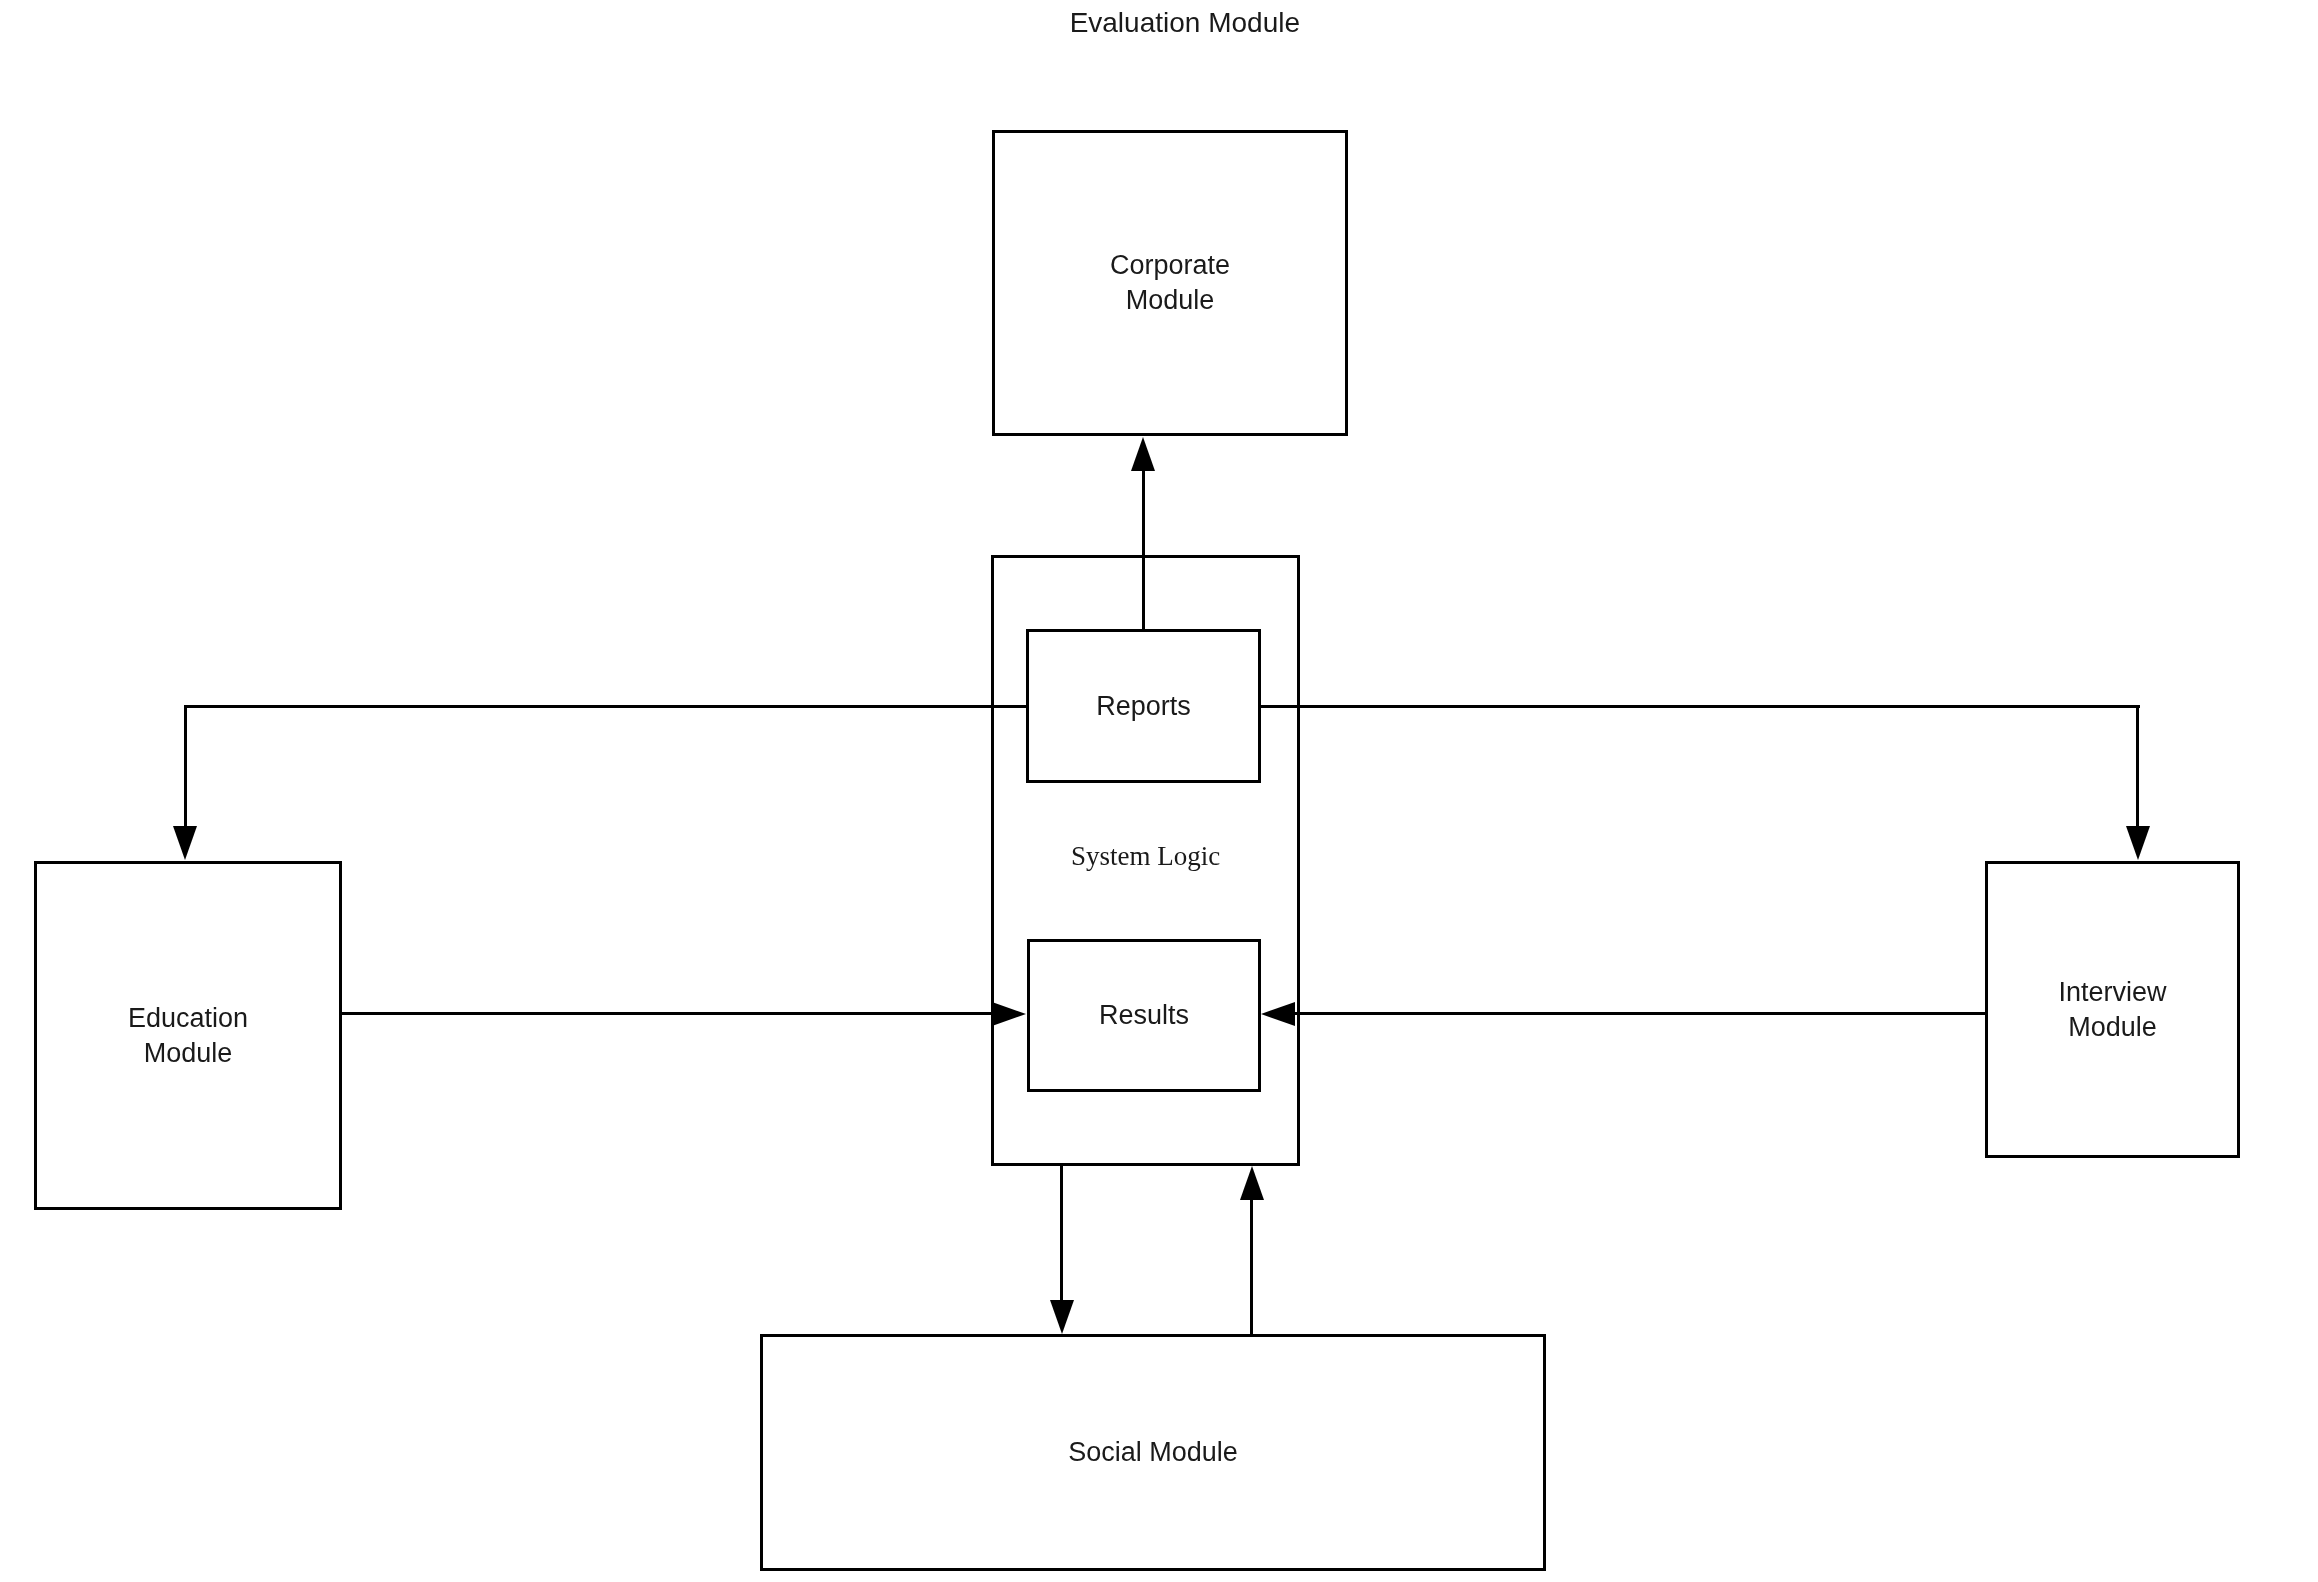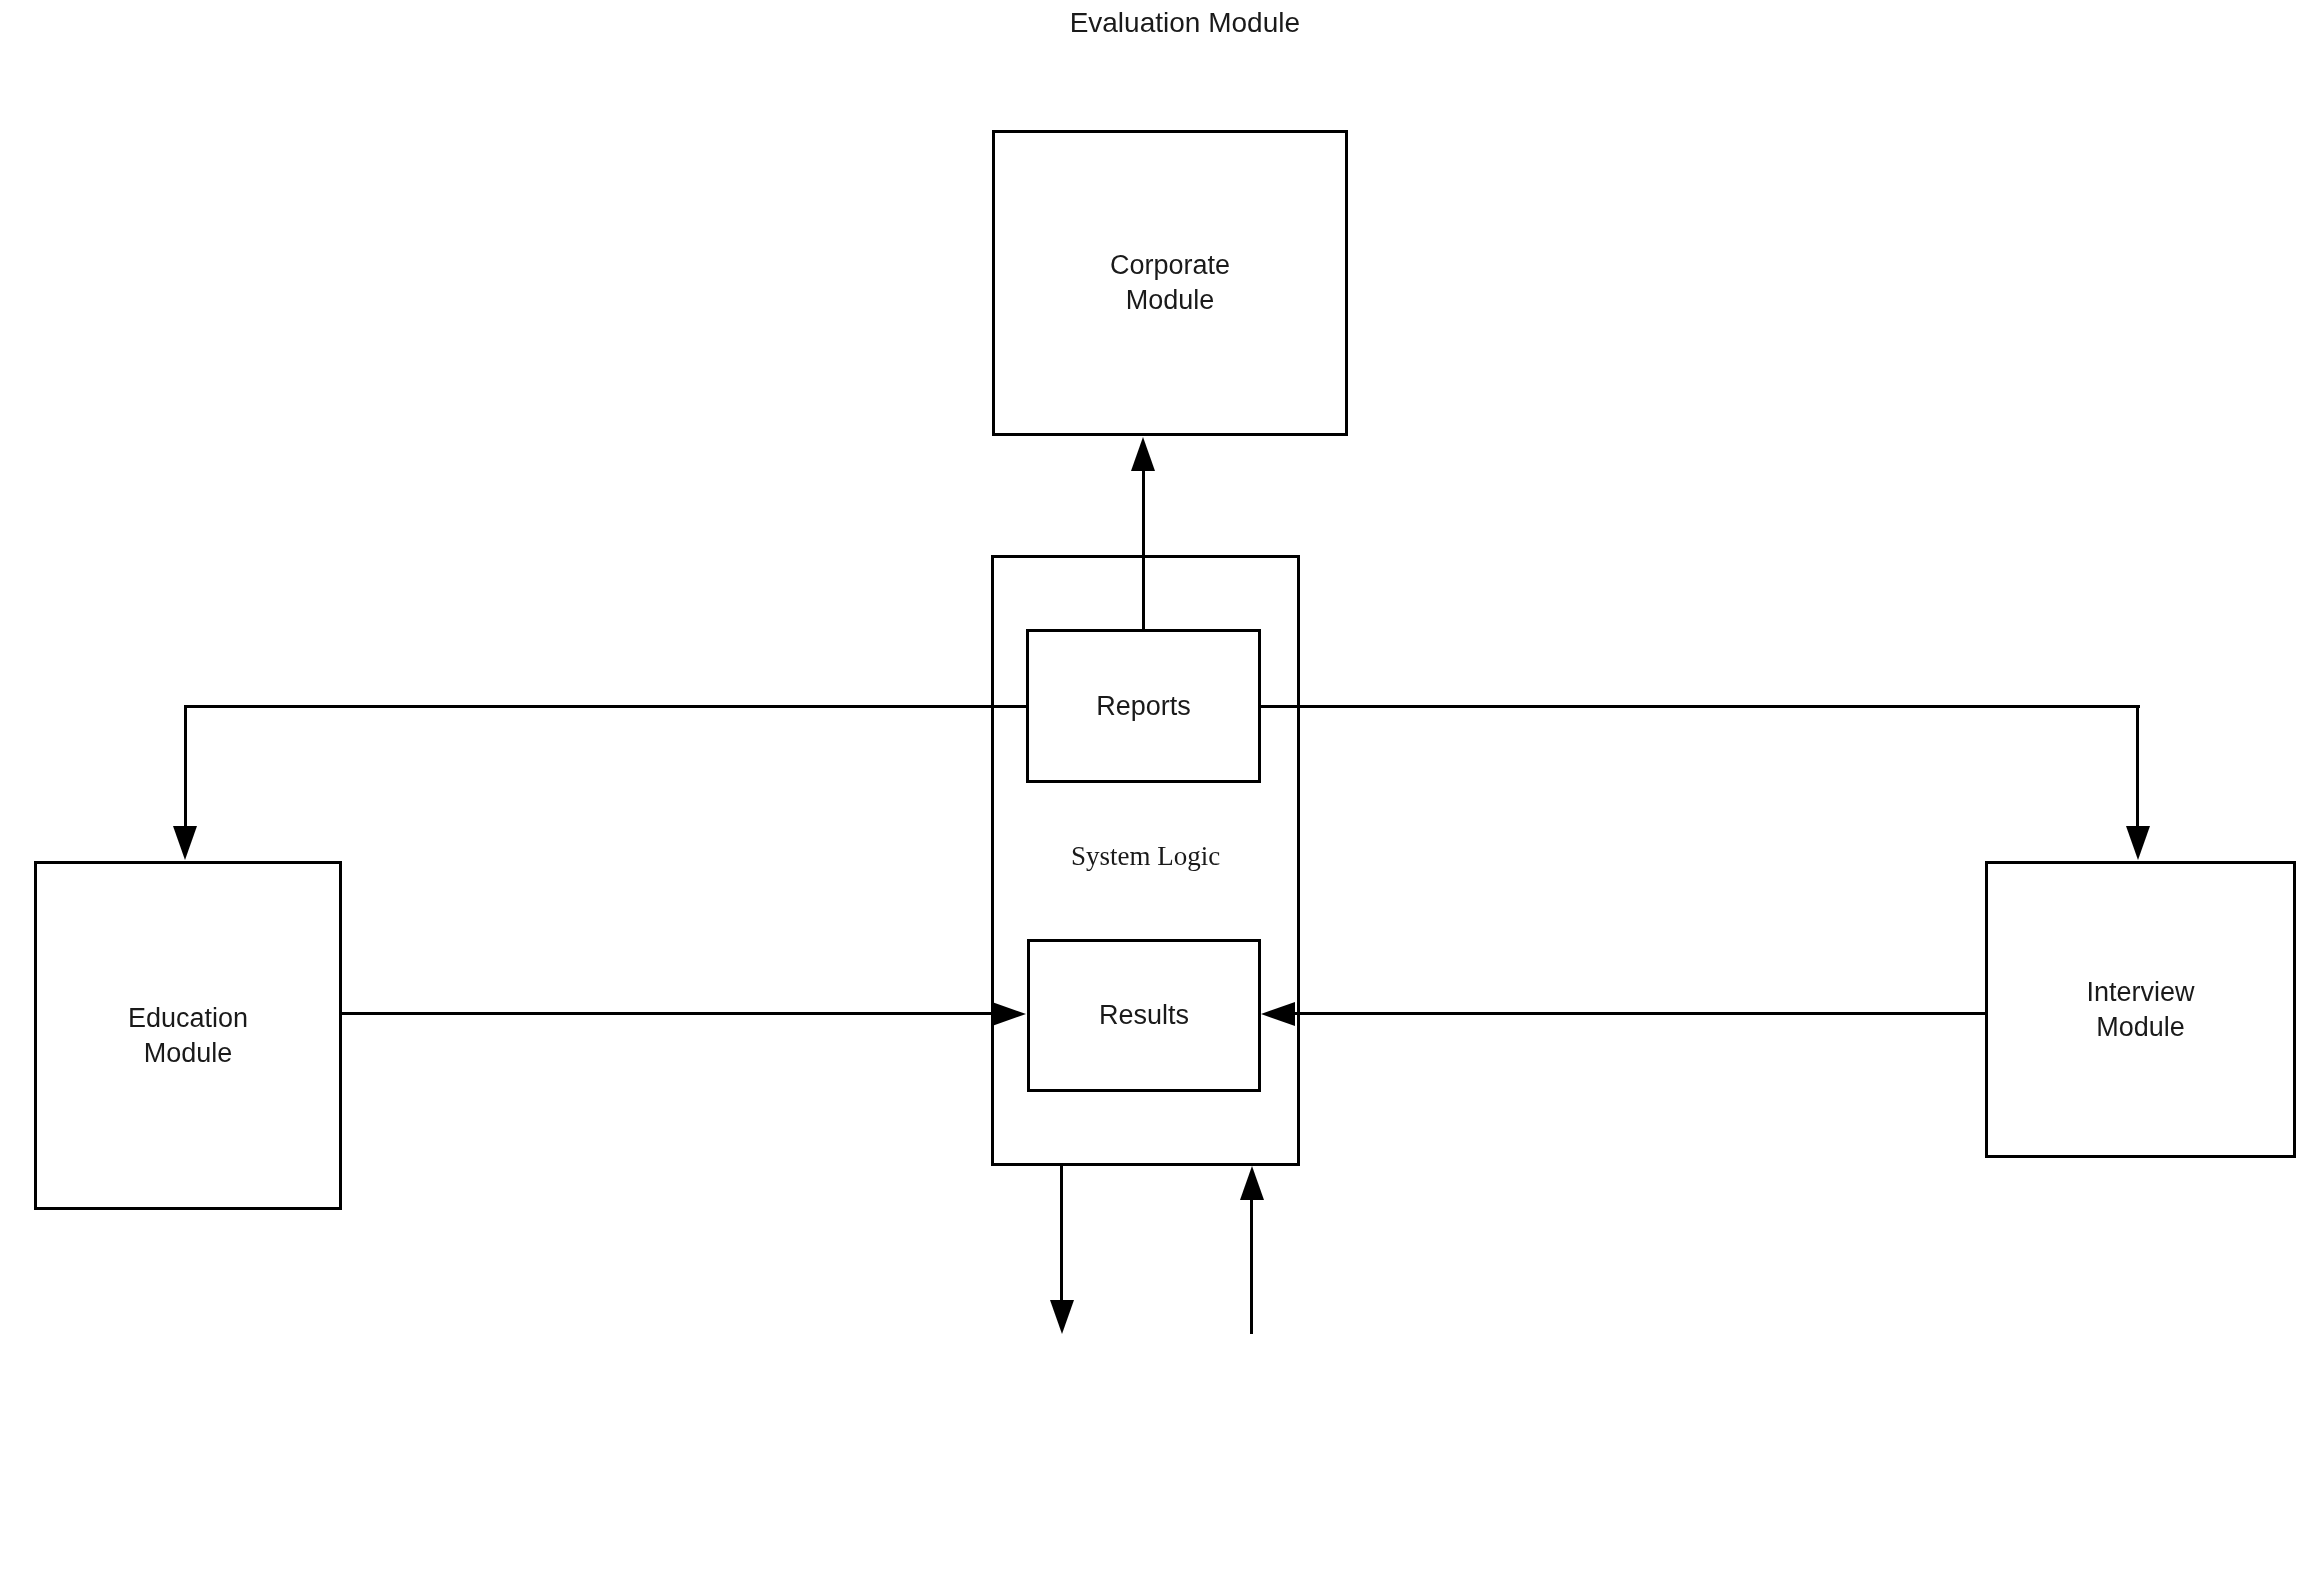--- a/index.html
+++ b/index.html
@@ -58,21 +58,21 @@
   .arrow.down  { border-left: 12px solid transparent; border-right: 12px solid transparent; border-top: 34px solid #000000; }
   .arrow.right { border-top: 12px solid transparent; border-bottom: 12px solid transparent; border-left: 34px solid #000000; }
   .arrow.left  { border-top: 12px solid transparent; border-bottom: 12px solid transparent; border-right: 34px solid #000000; }
 
   
   #corporate { left: 992px; top: 130px;  width: 356px;  height: 306px; }
   #system-logic-container { left: 991px; top: 555px; width: 309px; height: 611px; }
   #reports   { left: 1026px; top: 629px;  width: 235px;  height: 154px; }
   #results   { left: 1027px; top: 939px; width: 234px;  height: 153px; }
   #education { left: 34px;   top: 861px; width: 308px;  height: 349px; }
-  #interview { left: 1985px; top: 861px; width: 311px;  height: 297px; }
+  #interview { left: 1985px; top: 861px; width: 255px;  height: 297px; }
   #social    { left: 760px; top: 1334px; width: 786px; height: 237px; }
   #system-logic-label { left: 991px; top: 839px; width: 309px; }
 </style>
 </head>
 <body>
 
 <div class="canvas">
 
   <div class="diagram-title">Evaluation Module</div>
 
@@ -95,20 +95,23 @@
   <div class="node" id="education">
     <div class="node-label">Education
 Module</div>
   </div>
 
   <div class="node" id="interview">
     <div class="node-label">Interview
 Module</div>
   </div>
 
+  <div class="node" id="social">
+    <div class="node-label">Social Module</div>
+  </div>
 
   <div class="line" style="left:1142px; top:468px; width:3px; height:161px;"></div>
   <div class="arrow up" style="left:1131px; top:437px;"></div>
 
   <div class="line" style="left:184px; top:705px; width:842px; height:3px;"></div>
   <div class="line" style="left:184px; top:705px; width:3px; height:123px;"></div>
   <div class="arrow down" style="left:173px; top:826px;"></div>
 
   <div class="line" style="left:1261px; top:705px; width:879px; height:3px;"></div>
   <div class="line" style="left:2136px; top:705px; width:3px; height:123px;"></div>

